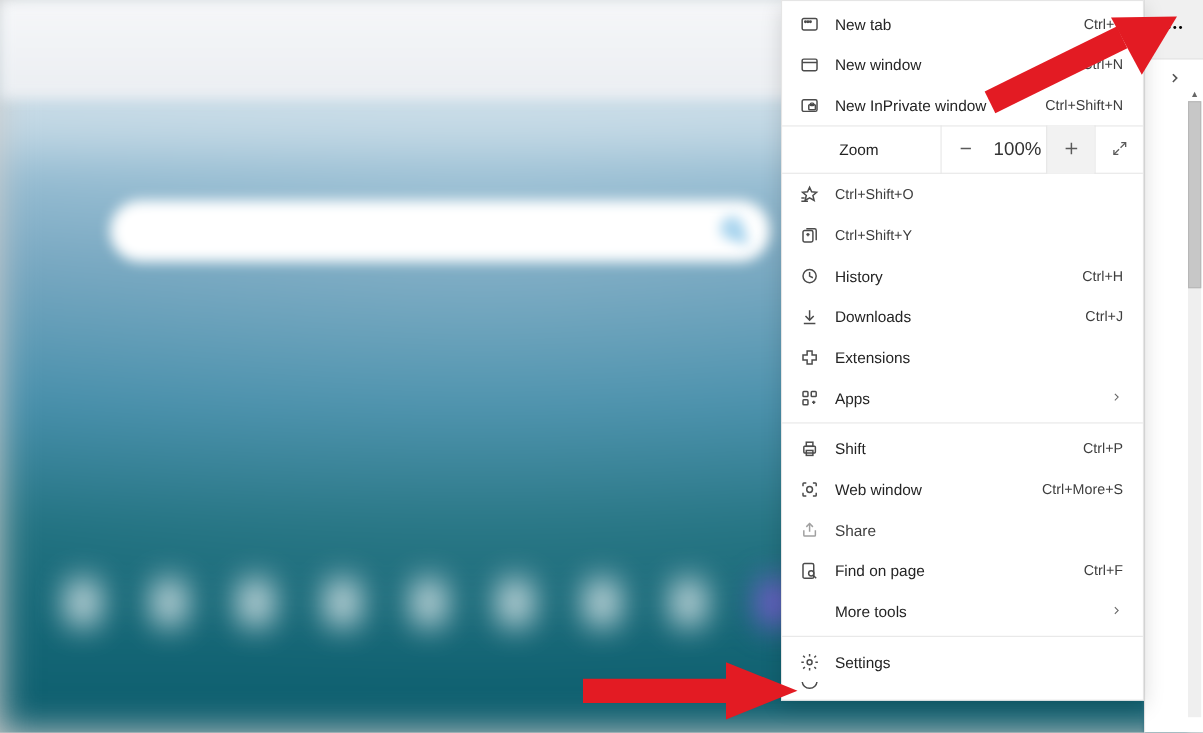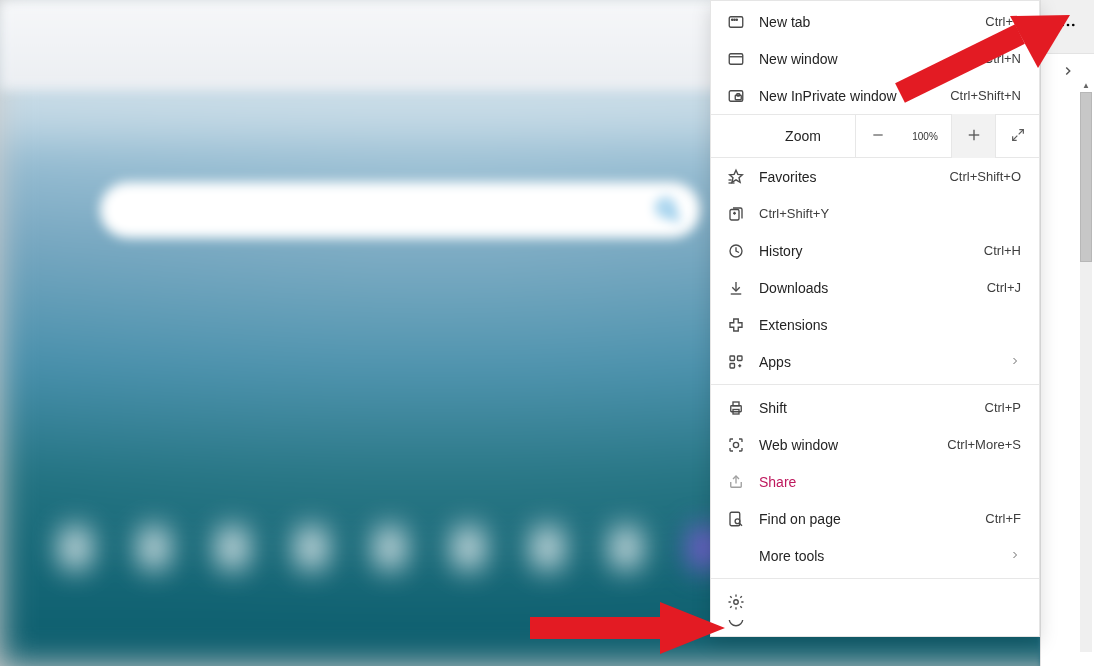--- a/index.html
+++ b/index.html
@@ -127,21 +127,21 @@
     padding-bottom: 2px;
   }
   .menu-item {
     display: flex;
     align-items: center;
     height: 37px;
     padding: 0 18px 0 16px;
     cursor: default;
     position: relative;
   }
-  .menu-item.disabled { color: #be185d; }
+  .menu-item.disabled { color: #404040; }
   .menu-item .icon {
     width: 18px; height: 18px;
     margin-right: 14px;
     flex: 0 0 auto;
     color: #4b4b4b;
     display: flex; align-items: center; justify-content: center;
   }
   .menu-item.disabled .icon { color: #a0a0a0; }
   .menu-item .icon.empty { color: transparent; }
   .menu-item .label {
@@ -162,33 +162,32 @@
   }
   .zoom-row {
     display: flex;
     align-items: center;
     height: 44px;
     border-top: 1px solid #e7e7e7;
     border-bottom: 1px solid #e7e7e7;
   }
   .zoom-row .zlabel {
     flex: 1;
-    padding-left: 40px;
+    padding-left: 52px;
     font-size: 14px;
-    text-align: center;
   }
   .zoom-row .zbtn {
     width: 44px; height: 44px;
     display: flex; align-items: center; justify-content: center;
     border-left: 1px solid #e7e7e7;
     color: #5a5a5a;
   }
   .zoom-row .zbtn.plus { background: #f2f2f2; }
   .zoom-row .zval {
-    width: 52px; text-align: center; font-size: 10px;
+    width: 52px; text-align: center; font-size: 17px;
     color: #333;
   }
 
   
   .arrow {
     position: absolute;
     z-index: 10;
     pointer-events: none;
   }
   svg .shaft { stroke: #e31b23; stroke-width: 22; fill: none; }
@@ -313,21 +312,20 @@
   </div>
 
   <div class="menu-item">
     <span class="icon">
       <svg viewBox="0 0 24 24" width="18" height="18" fill="none" stroke="currentColor" stroke-width="1.8">
           <polygon points="12 3 14.5 8.5 20.5 9 16 13 17.5 19 12 15.8 6.5 19 8 13 3.5 9 9.5 8.5 12 3"></polygon>
           <line x1="2" y1="20" x2="10" y2="20"></line>
           <line x1="2" y1="16" x2="6" y2="16"></line>
         </svg>
     </span>
-    <span class="label">Favorites</span>
     <span class="shortcut">Ctrl+Shift+O</span>
   </div>
 
   <div class="menu-item">
     <span class="icon">
       <svg viewBox="0 0 24 24" width="18" height="18" fill="none" stroke="currentColor" stroke-width="1.8">
           <rect x="4" y="6" width="12" height="14" rx="2"></rect>
           <path d="M8 4 h10 a2 2 0 0 1 2 2 v12"></path>
           <line x1="8" y1="11" x2="12" y2="11"></line>
           <line x1="10" y1="9" x2="10" y2="13"></line>
@@ -450,20 +448,21 @@
 
   <div class="sep"></div>
 
   <div class="menu-item">
     <span class="icon">
       <svg viewBox="0 0 24 24" width="18" height="18" fill="none" stroke="currentColor" stroke-width="1.8">
           <circle cx="12" cy="12" r="3"></circle>
           <path d="M12 2v3M12 19v3M4.2 4.2l2.1 2.1M17.7 17.7l2.1 2.1M2 12h3M19 12h3M4.2 19.8l2.1-2.1M17.7 6.3l2.1-2.1"></path>
         </svg>
     </span>
+    <span class="label">Settings</span>
   </div>
 
   <div class="menu-item" style="height:14px; overflow:hidden; padding-top:0;">
     <span class="icon" style="transform:translateY(-8px)">
       <svg viewBox="0 0 24 24" width="18" height="18" fill="none" stroke="currentColor" stroke-width="1.8">
           <circle cx="12" cy="12" r="9"></circle>
         </svg>
     </span>
   </div>
 

